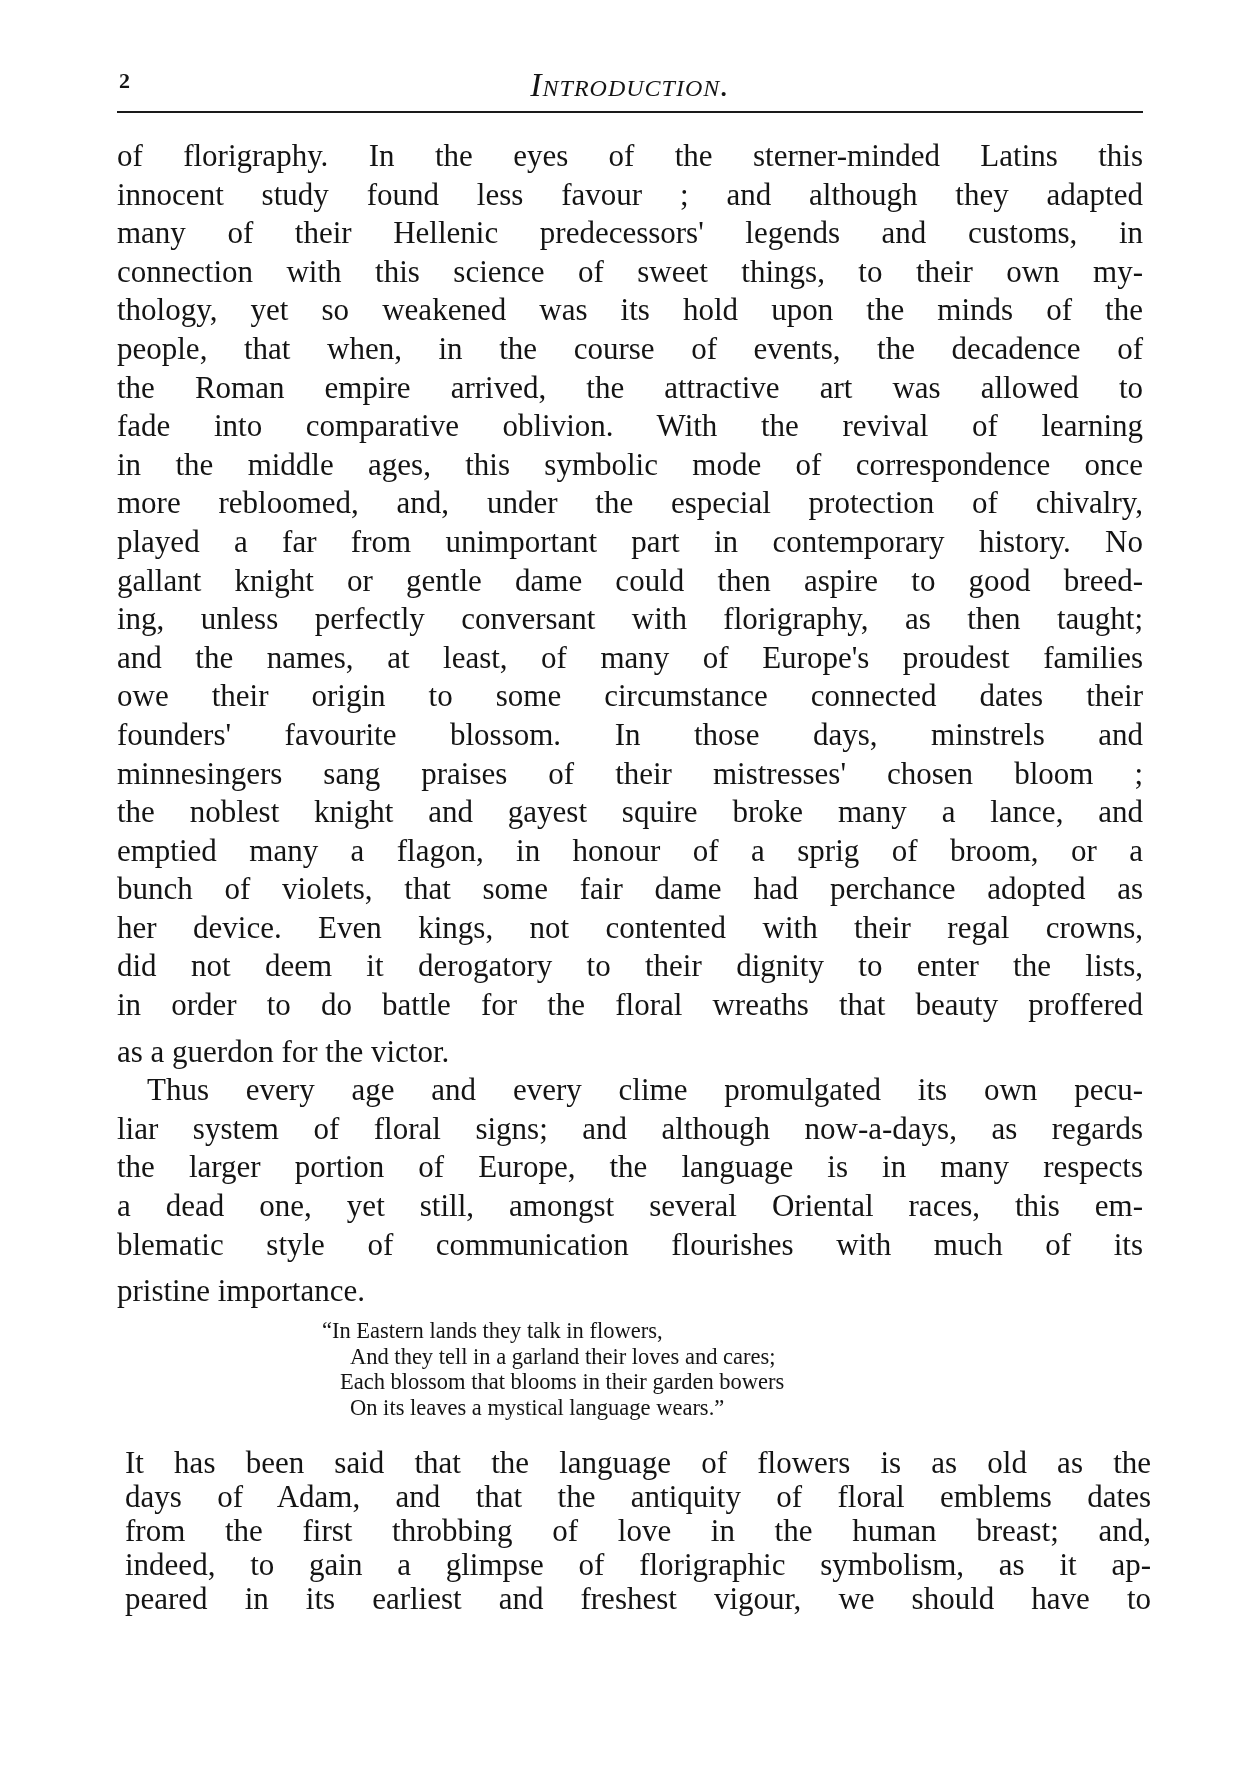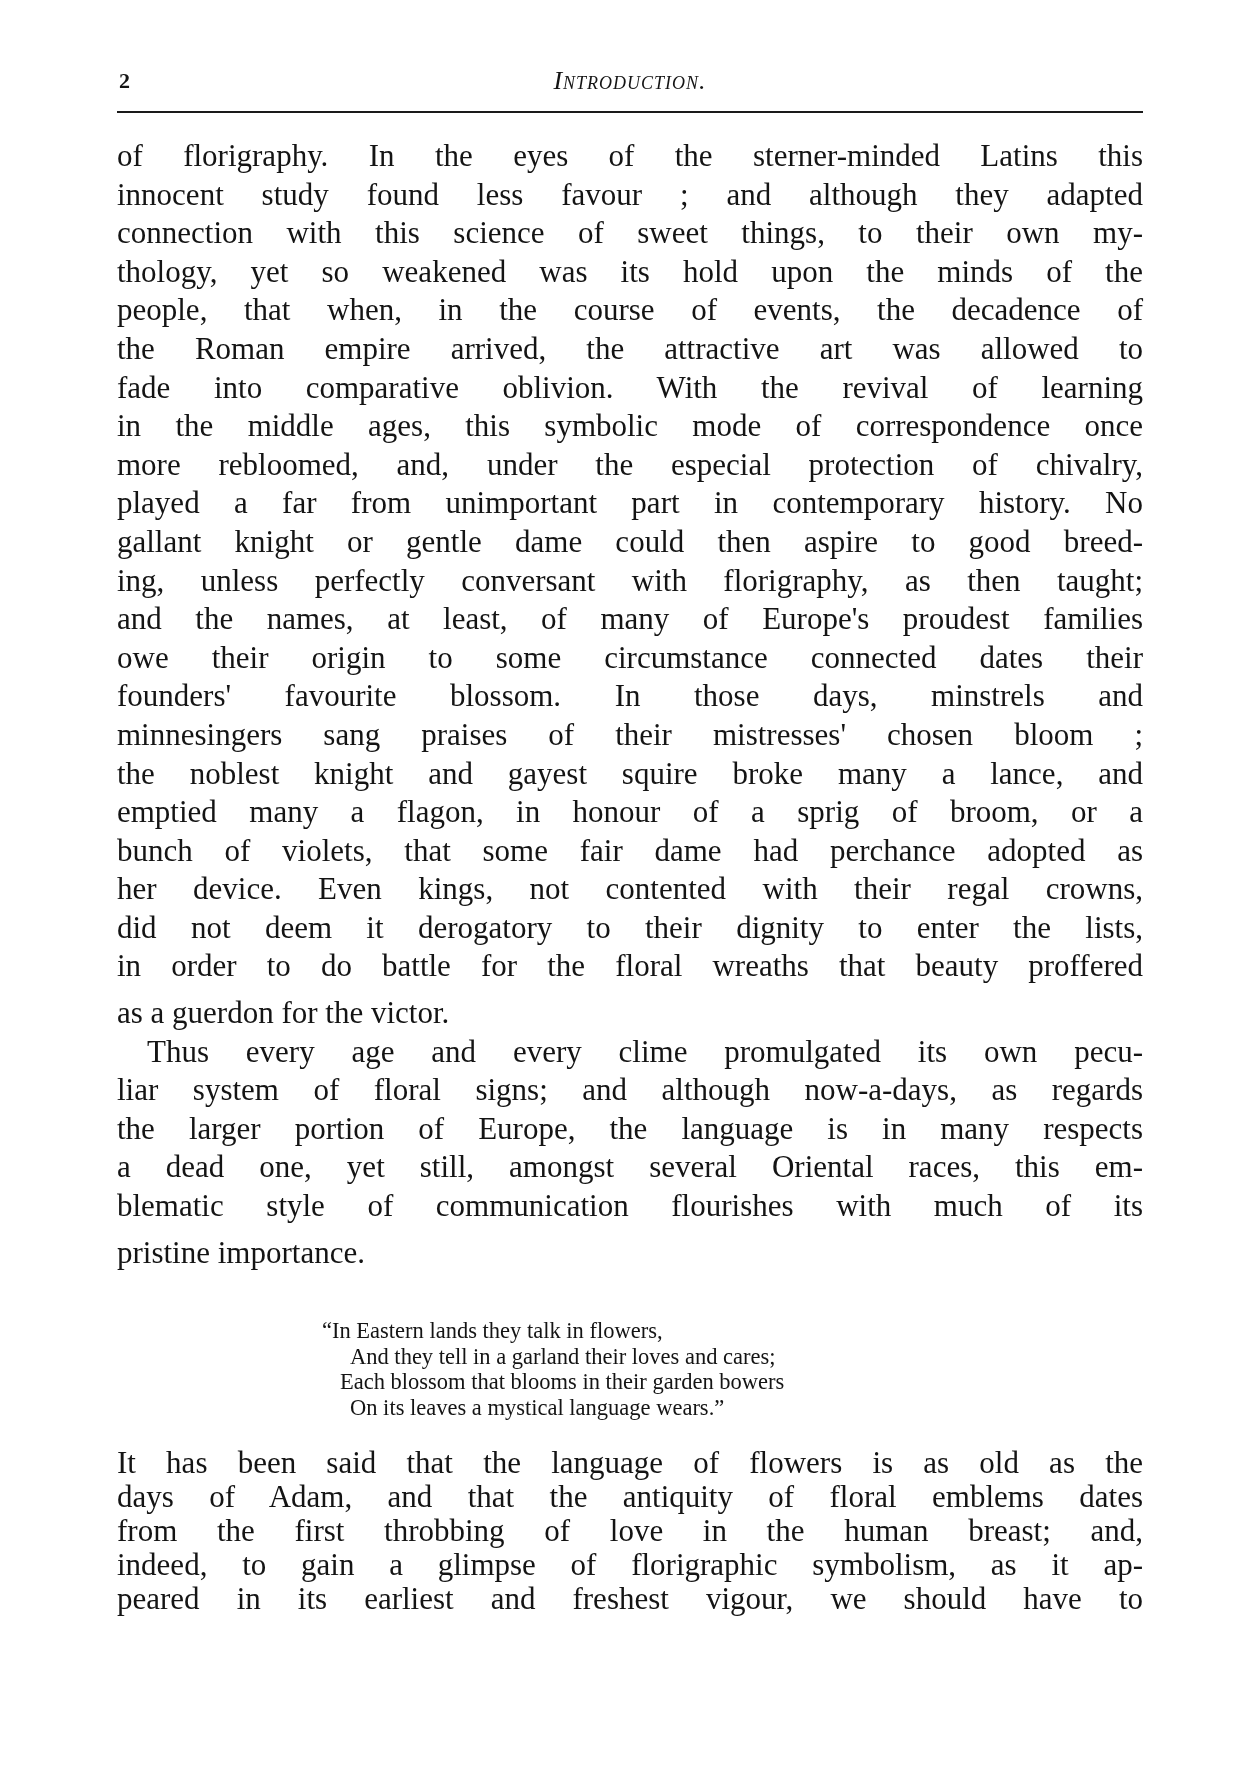--- a/index.html
+++ b/index.html
@@ -9,54 +9,55 @@
       color: #141414;
       font-family: "Liberation Serif", "DejaVu Serif", serif;
       position: relative;
       overflow: hidden;
     }
     .page { position: absolute; left: 117px; top: 0; width: 1026px; }
     .running-head { position: absolute; top: 66px; left: 0; width: 1026px; height: 30px; }
     .page-number { position: absolute; left: 2px; top: 2px; font-weight: bold; font-size: 22px; }
     .running-title {
       position: absolute; left: 0; right: 0; top: 0; text-align: center;
-      font-style: italic; font-size: 26px; letter-spacing: 1px;
+      font-style: italic; font-size: 34px; letter-spacing: 1px;
       font-variant: small-caps;
     }
     .head-rule { position: absolute; top: 111px; left: 0; width: 1026px; height: 2px; background: #1a1a1a; }
     .body-text { position: absolute; top: 137px; left: 0; width: 1026px; font-size: 31px; line-height: 38.6px; }
     .line {
       display: block; white-space: nowrap; text-align: justify; text-align-last: justify;
       height: 38.6px;
     }
     .line.last { text-align-last: left; margin-top: 8px; }
     .line.indent { padding-left: 30px; }
     .verse { position: absolute; top: 1318px; left: 205px; font-size: 22.5px; line-height: 25.5px; }
     .verse .vline { display: block; white-space: nowrap; }
     .verse .v1 { padding-left: 0; }
     .verse .v2 { padding-left: 28px; }
     .verse .v3 { padding-left: 18px; }
     .verse .v4 { padding-left: 28px; }
-    .body-text-2 { position: absolute; top: 1446px; left: 0; width: 1026px; font-size: 31px; line-height: 34px; }
+    .body-text-2 { position: absolute; top: 1446px; left: 8px; width: 1026px; font-size: 31px; line-height: 34px; }
     .body-text-2 .line { height: 34px; }
   </style>
 </head>
 <body>
 
 <div class="page">
   <div class="running-head">
     <span class="page-number">2</span>
     <span class="running-title">Introduction.</span>
   </div>
   <div class="head-rule"></div>
 
   <div class="body-text">
     <div>
       <span class="line">of florigraphy.  In the eyes of the sterner-minded Latins this</span>
       <span class="line">innocent study found less favour ; and although they adapted</span>
+      <span class="line">many of their Hellenic predecessors' legends and customs, in</span>
       <span class="line">connection with this science of sweet things, to their own my-</span>
       <span class="line">thology, yet so weakened was its hold upon the minds of the</span>
       <span class="line">people, that when, in the course of events, the decadence of</span>
       <span class="line">the Roman empire arrived, the attractive art was allowed to</span>
       <span class="line">fade into comparative oblivion.  With the revival of learning</span>
       <span class="line">in the middle ages, this symbolic mode of correspondence once</span>
       <span class="line">more rebloomed, and, under the especial protection of chivalry,</span>
       <span class="line">played a far from unimportant part in contemporary history. No</span>
       <span class="line">gallant knight or gentle dame could then aspire to good breed-</span>
       <span class="line">ing, unless perfectly conversant with florigraphy, as then taught;</span>

